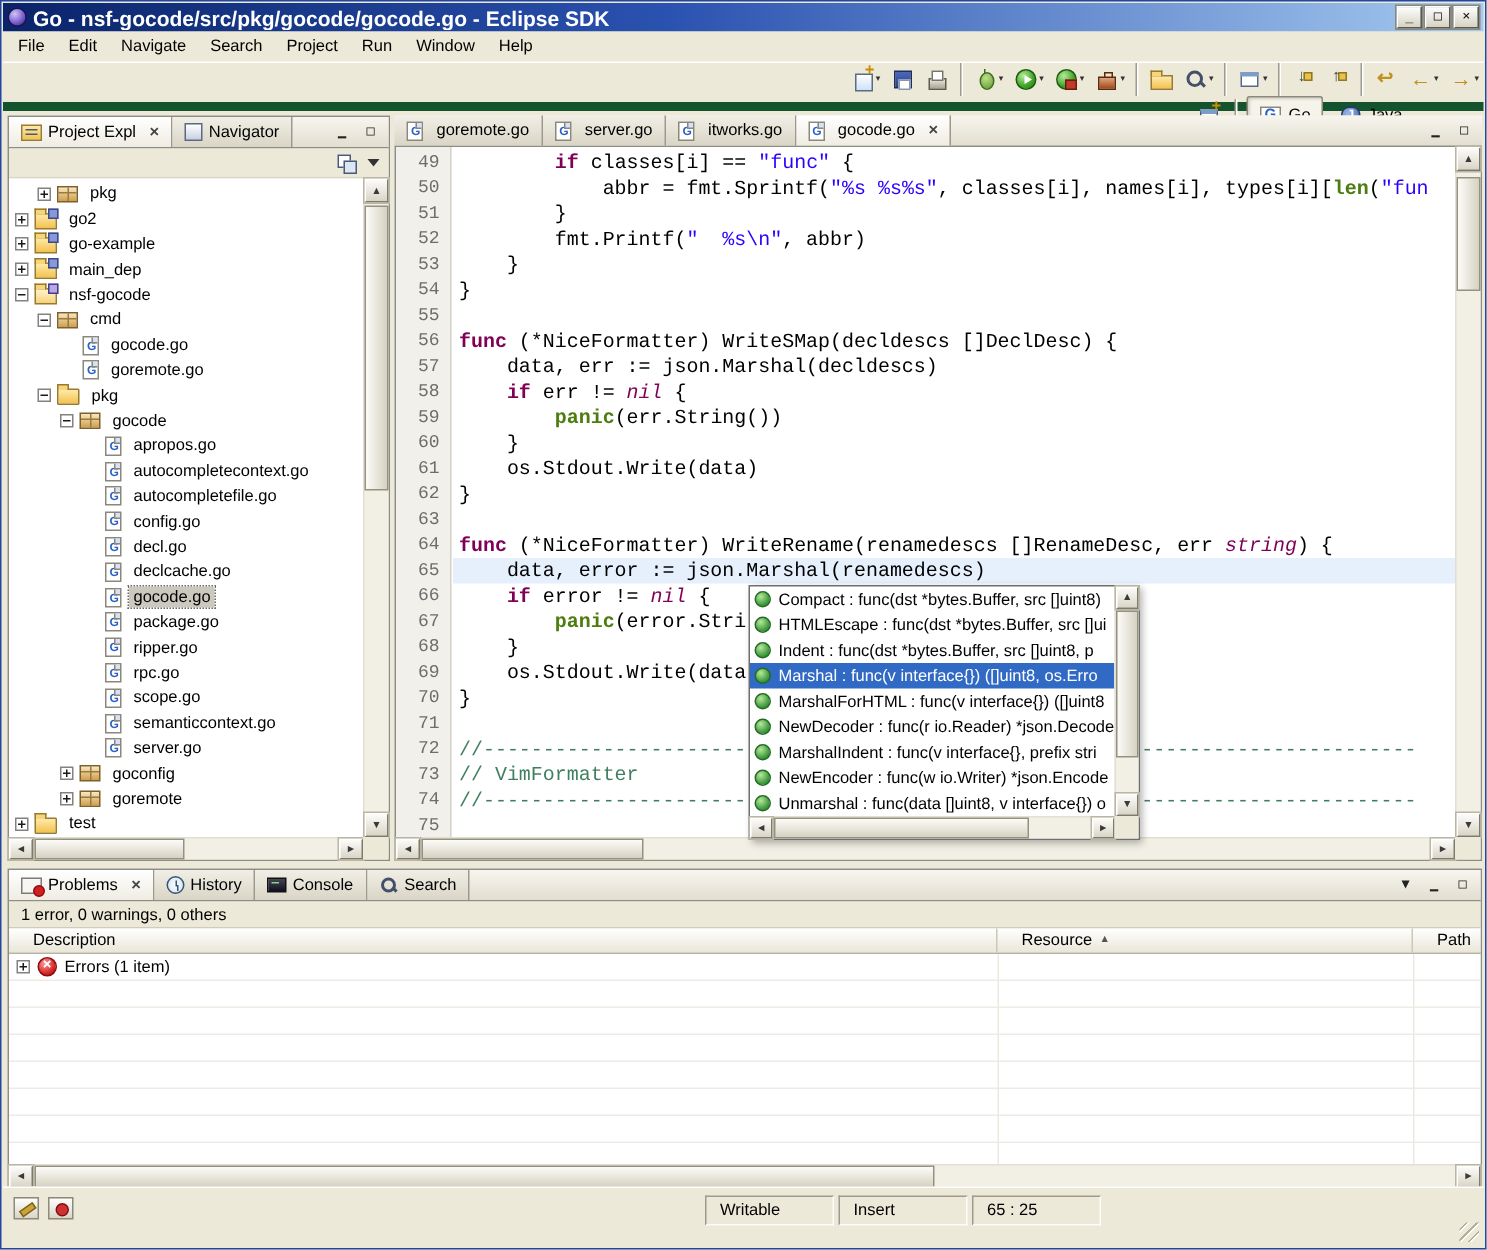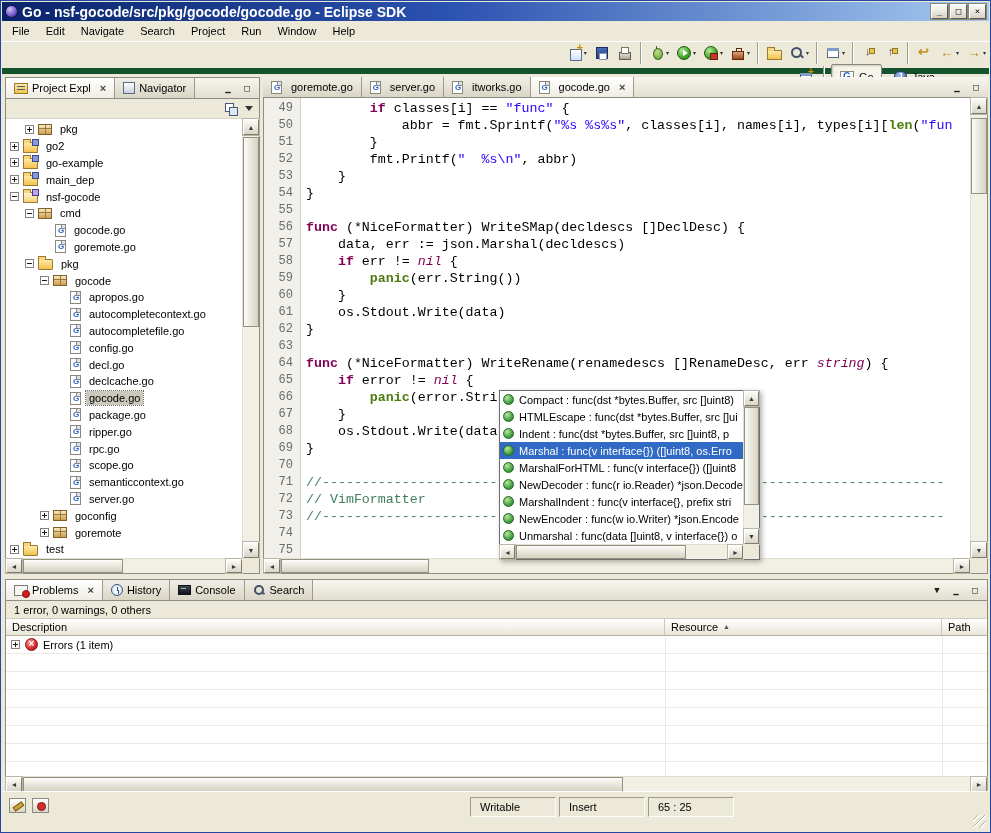--- a/index.html
+++ b/index.html
@@ -150,21 +150,21 @@
   .plist{position:absolute;left:0;top:0;right:16px;bottom:15px;overflow:hidden;}
   .pitem{height:17px;display:flex;align-items:center;gap:5px;padding:0 3px;white-space:nowrap;overflow:hidden;}
   .pitem.sel{background:var(--sel,#316ac5);color:#fff;}
   .picon{width:11px;height:11px;border-radius:50%;flex:none;
     background:radial-gradient(circle at 35% 30%,#b8e89a,#3f9b3f 65%,#2a7a2a);border:1px solid #256a25;}
 
   
   .bottom-panel{position:absolute;left:4px;top:578px;width:983px;height:214px;background:#fff;border:1px solid #8e8d85;}
   .summary{position:absolute;left:0;top:21px;right:0;height:18px;background:#ece9d8;border-bottom:1px solid #cfccbd;line-height:18px;padding-left:8px;}
   .table-header{position:absolute;left:0;top:39px;right:0;height:17px;background:linear-gradient(#ffffff,#e9e6d8);border-bottom:1px solid #b5b2a2;}
-  .hcell{position:absolute;top:0;height:16px;line-height:16px;padding-left:6px;border-right:1px solid #cbc8b8;display:flex;align-items:center;}
+  .hcell{position:absolute;top:0;height:16px;line-height:16px;padding-left:16px;border-right:1px solid #cbc8b8;display:flex;align-items:center;}
   .col0{left:0;width:659px;}
   .col1{left:659px;width:277px;}
   .col2{left:936px;right:0;border-right:none;}
   .sortarrow{font-size:7px;margin-left:5px;color:#555;}
   .table-rows{position:absolute;left:0;top:56px;right:0;bottom:16px;background:#fff;overflow:hidden;}
   .prow{height:18px;border-bottom:1px solid #edece4;display:flex;align-items:center;padding-left:5px;gap:5px;}
   .prow .expander{margin-right:0;}
   .err-icon{width:13px;height:13px;border-radius:50%;flex:none;position:relative;
     background:radial-gradient(circle at 35% 30%,#ff9a9a,#d92b2b 60%,#a01010);border:1px solid #8c0c0c;}
   .err-icon::before{content:"×";position:absolute;left:0;right:0;top:-1px;text-align:center;color:#fff;font-weight:bold;font-size:10px;}
@@ -567,20 +567,21 @@
           <div class="cline"></div>
           <div class="cline"><span class="seg-k">func</span><span class="seg-p"> (*NiceFormatter) WriteSMap(decldescs []DeclDesc) {</span></div>
           <div class="cline"><span class="seg-p">    data, err := json.Marshal(decldescs)</span></div>
           <div class="cline"><span class="seg-p">    </span><span class="seg-k">if</span><span class="seg-p"> err != </span><span class="seg-i">nil</span><span class="seg-p"> {</span></div>
           <div class="cline"><span class="seg-p">        </span><span class="seg-b">panic</span><span class="seg-p">(err.String())</span></div>
           <div class="cline"><span class="seg-p">    }</span></div>
           <div class="cline"><span class="seg-p">    os.Stdout.Write(data)</span></div>
           <div class="cline"><span class="seg-p">}</span></div>
           <div class="cline"></div>
           <div class="cline"><span class="seg-k">func</span><span class="seg-p"> (*NiceFormatter) WriteRename(renamedescs []RenameDesc, err </span><span class="seg-i">string</span><span class="seg-p">) {</span></div>
+          <div class="cline cur"><span class="seg-p">    data, error := json.Marshal(renamedescs)</span></div>
           <div class="cline"><span class="seg-p">    </span><span class="seg-k">if</span><span class="seg-p"> error != </span><span class="seg-i">nil</span><span class="seg-p"> {</span></div>
           <div class="cline"><span class="seg-p">        </span><span class="seg-b">panic</span><span class="seg-p">(error.Stri</span></div>
           <div class="cline"><span class="seg-p">    }</span></div>
           <div class="cline"><span class="seg-p">    os.Stdout.Write(data</span></div>
           <div class="cline"><span class="seg-p">}</span></div>
           <div class="cline"></div>
           <div class="cline"><span class="seg-c">//------------------------------------------------------------------------------</span></div>
           <div class="cline"><span class="seg-c">// VimFormatter</span></div>
           <div class="cline"><span class="seg-c">//------------------------------------------------------------------------------</span></div>
           <div class="cline"></div>

